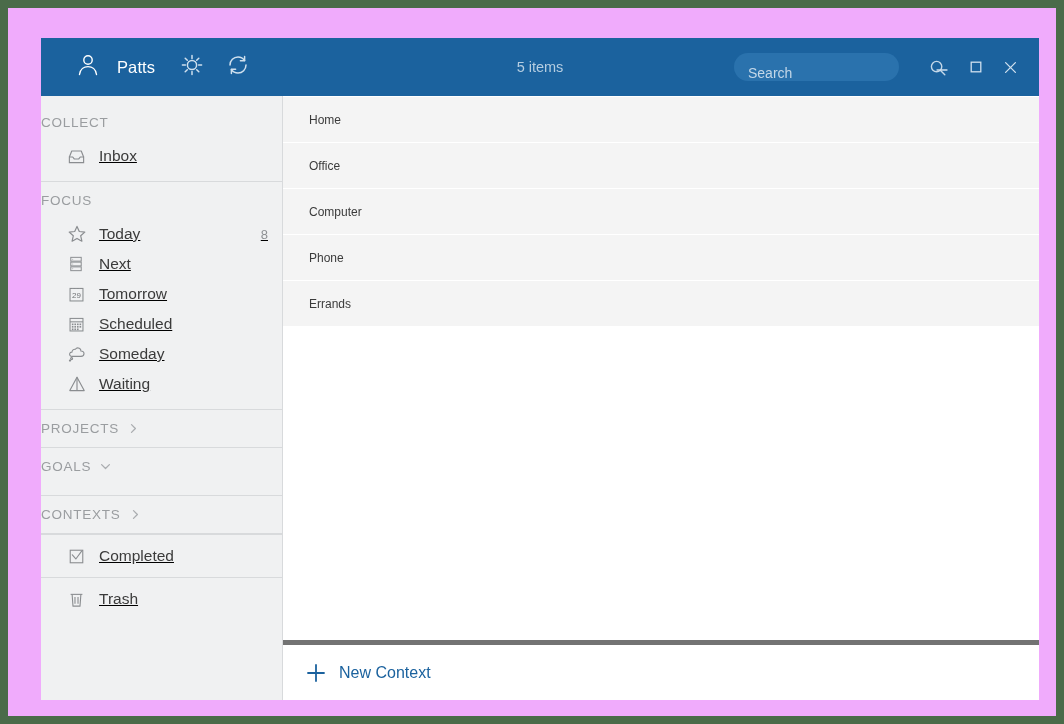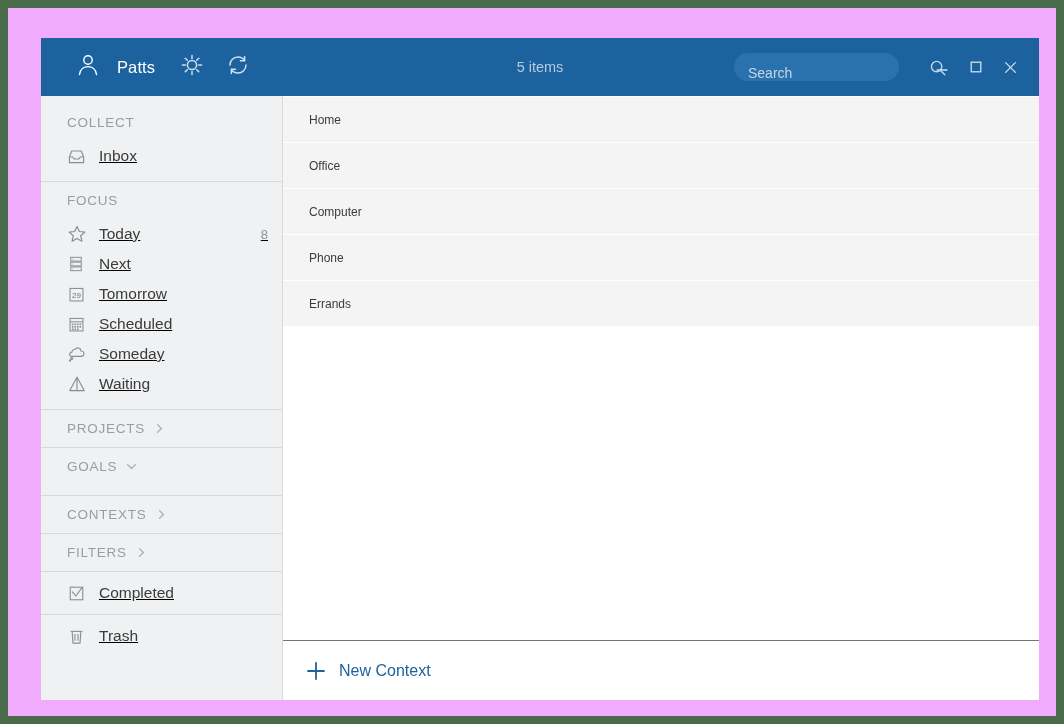--- a/index.html
+++ b/index.html
@@ -130,21 +130,21 @@
     flex-direction: column;
     overflow: hidden;
   }
 
   .section-block { }
 
   .section-header {
     display: flex;
     align-items: center;
     height: 37px;
-    padding-left: 26px;
+    padding-left: 0;
     color: #9a9da0;
     font-size: 13.5px;
     letter-spacing: 0.75px;
   }
   .section-header.clickable { cursor: pointer; }
   .section-header .chev { margin-left: 8px; display:flex; align-items:center; }
 
   .sb-row {
     display: flex;
     align-items: center;
@@ -203,21 +203,21 @@
     padding-left: 26px;
     margin-bottom: 1px;
     cursor: pointer;
     font-size: 12px;
     color: #3b3b3b;
   }
 
   #footer-bar {
     height: 60px;
     flex: 0 0 60px;
-    border-top: 1px solid #737373;
+    border-top: 5px solid #737373;
     display: flex;
     align-items: center;
     padding-left: 22px;
     background: #ffffff;
   }
   #new-context-btn {
     display: flex;
     align-items: center;
     cursor: pointer;
     color: #1b629e;
@@ -447,30 +447,20 @@
             <span>CONTEXTS</span>
             <span class="chev">
               <svg width="13" height="13" viewBox="0 0 13 13" fill="none" stroke="#aaadb0" stroke-width="1.3">
                 <path d="M4.5 2.6 L8.4 6.5 L4.5 10.4" stroke-linecap="round" stroke-linejoin="round"></path>
               </svg>
             </span>
           </div>
         </div>
         <div class="divider"></div>
 
-        <div class="section-block">
-          <div class="section-header clickable">
-            <span>FILTERS</span>
-            <span class="chev">
-              <svg width="13" height="13" viewBox="0 0 13 13" fill="none" stroke="#aaadb0" stroke-width="1.3">
-                <path d="M4.5 2.6 L8.4 6.5 L4.5 10.4" stroke-linecap="round" stroke-linejoin="round"></path>
-              </svg>
-            </span>
-          </div>
-        </div>
         <div class="divider"></div>
 
         <div class="sb-row" style="height:42px">
           <span class="ico">
             <svg width="19" height="19" viewBox="0 0 20 20" fill="none" stroke="#8a8d90" stroke-width="1.15">
               <rect x="3.4" y="3.4" width="13.2" height="13.2"></rect>
               <path d="M5.6 8.2 L9.3 12.6 L15.4 4.4" stroke-linecap="round" stroke-linejoin="round"></path>
             </svg>
           </span>
           <span class="lbl">Completed</span>

